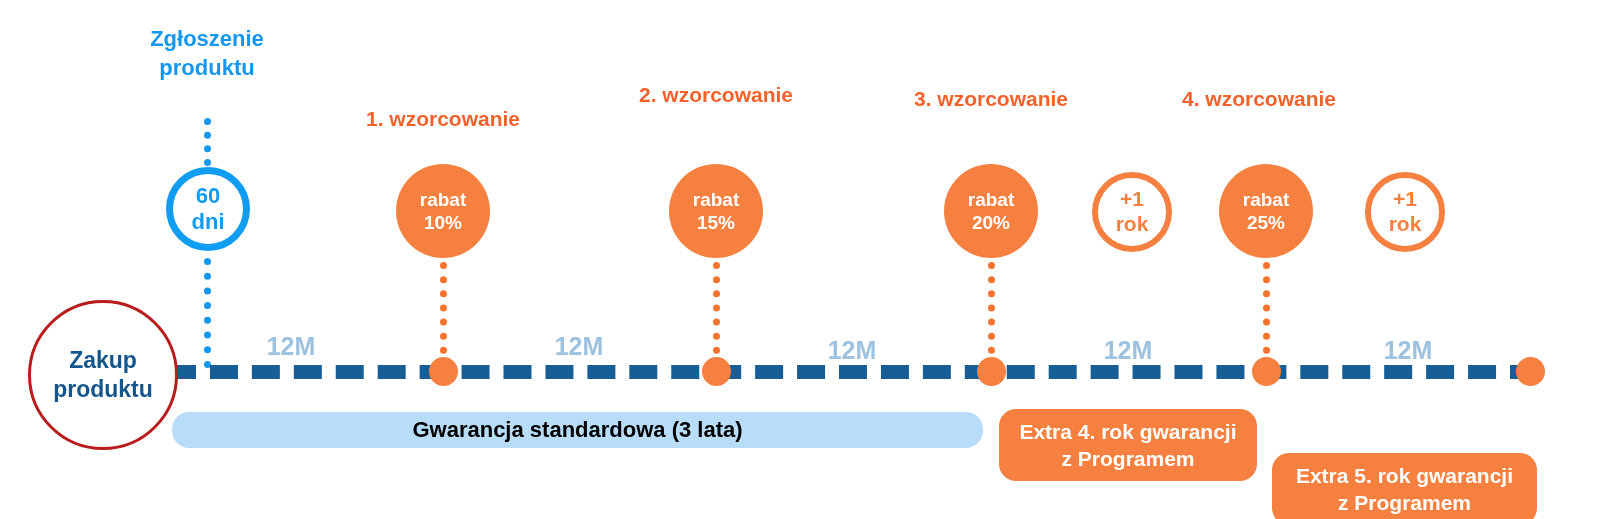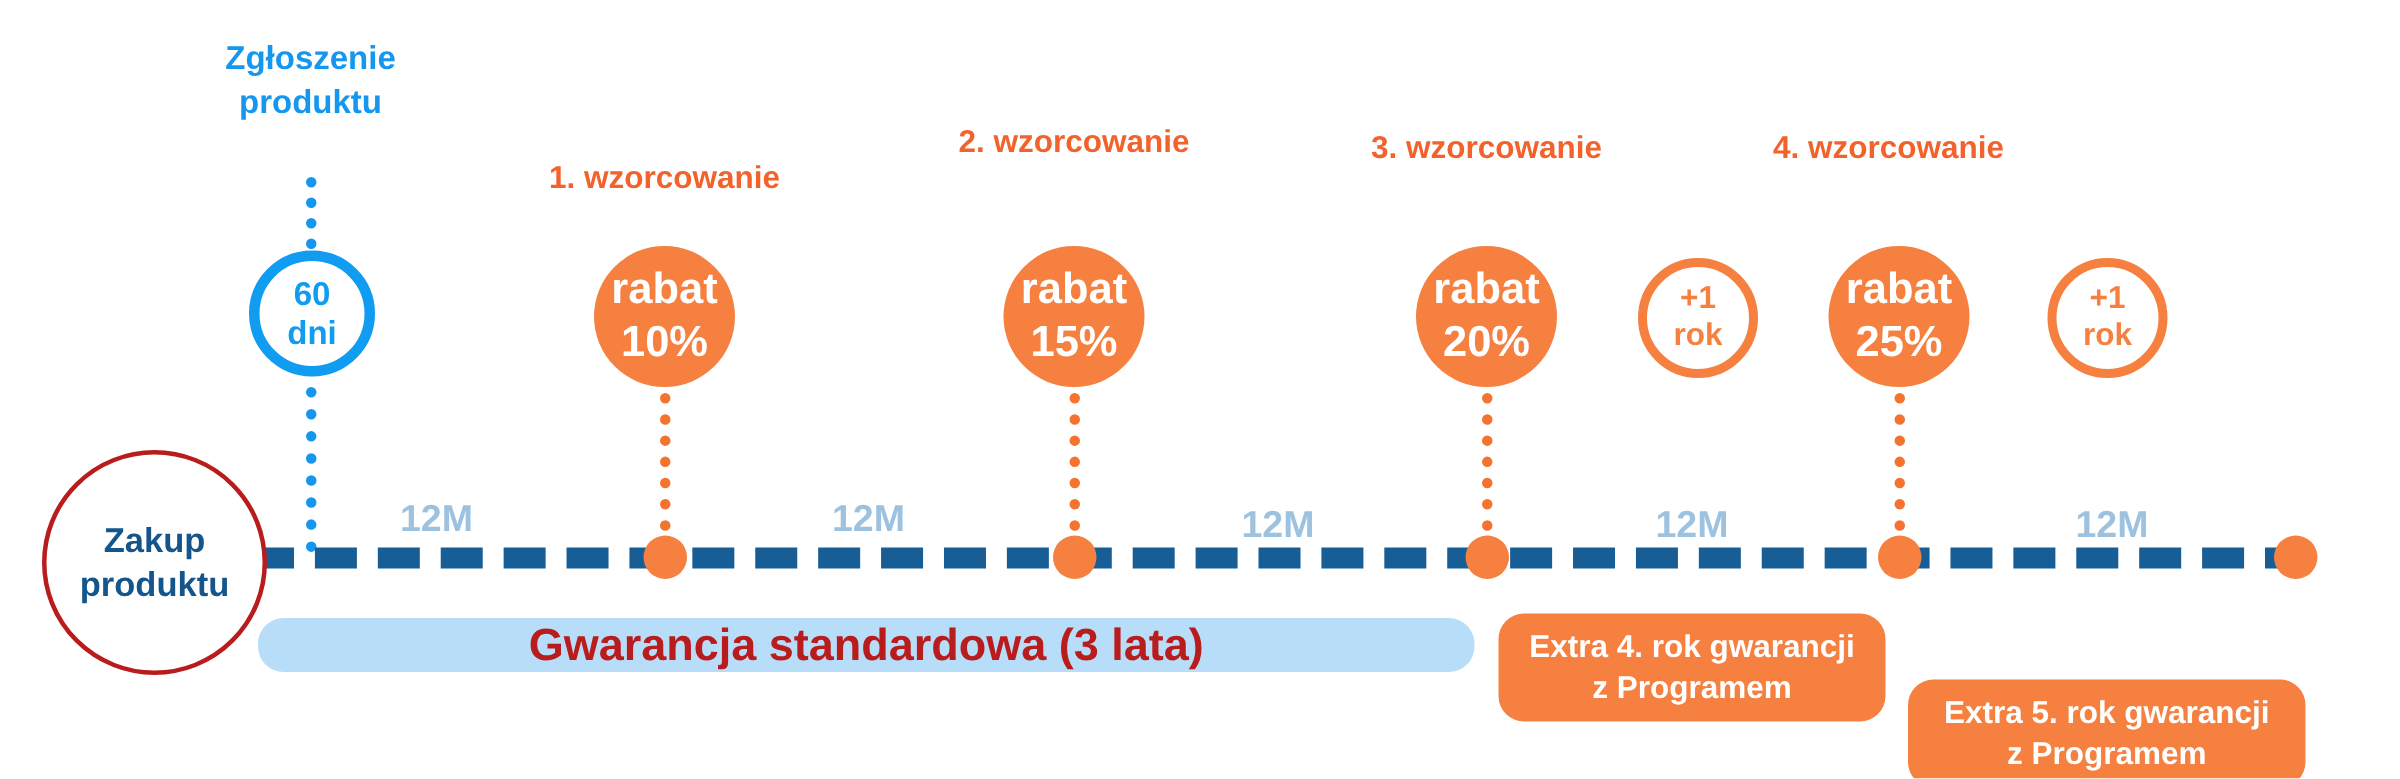--- a/index.html
+++ b/index.html
@@ -70,21 +70,21 @@
   .circ-days {
     border: 7px solid #109CF1;
     background: #ffffff;
     color: #109CF1;
     font-size: 22px;
     line-height: 1.18;
   }
   .circ-rabat {
     background: #F5803F;
     color: #ffffff;
-    font-size: 29px;
+    font-size: 19px;
     line-height: 1.22;
   }
   .circ-year {
     border: 6px solid #F5803F;
     background: #ffffff;
     color: #F5803F;
     font-size: 21px;
     line-height: 1.18;
   }
 
@@ -117,22 +117,22 @@
     display: flex;
     align-items: center;
     justify-content: center;
     text-align: center;
     font-weight: bold;
     box-sizing: border-box;
     line-height: 1.3;
   }
   .bar-standard {
     background: #B8DDF8;
-    color: #b91c1c;
-    font-size: 30px;
+    color: #000000;
+    font-size: 22px;
   }
   .bar-extra {
     background: #F5803F;
     color: #ffffff;
     font-size: 21px;
   }
 </style>
 </head>
 <body>
 

